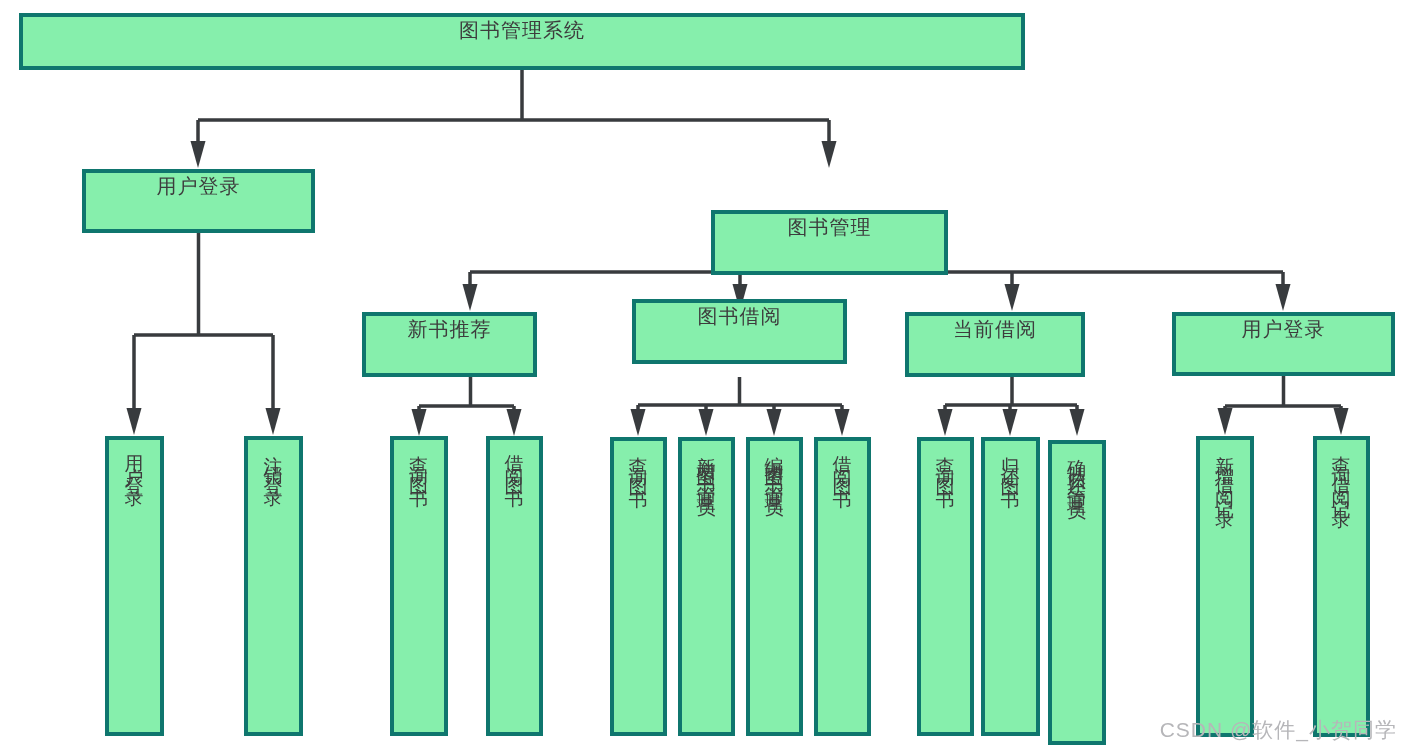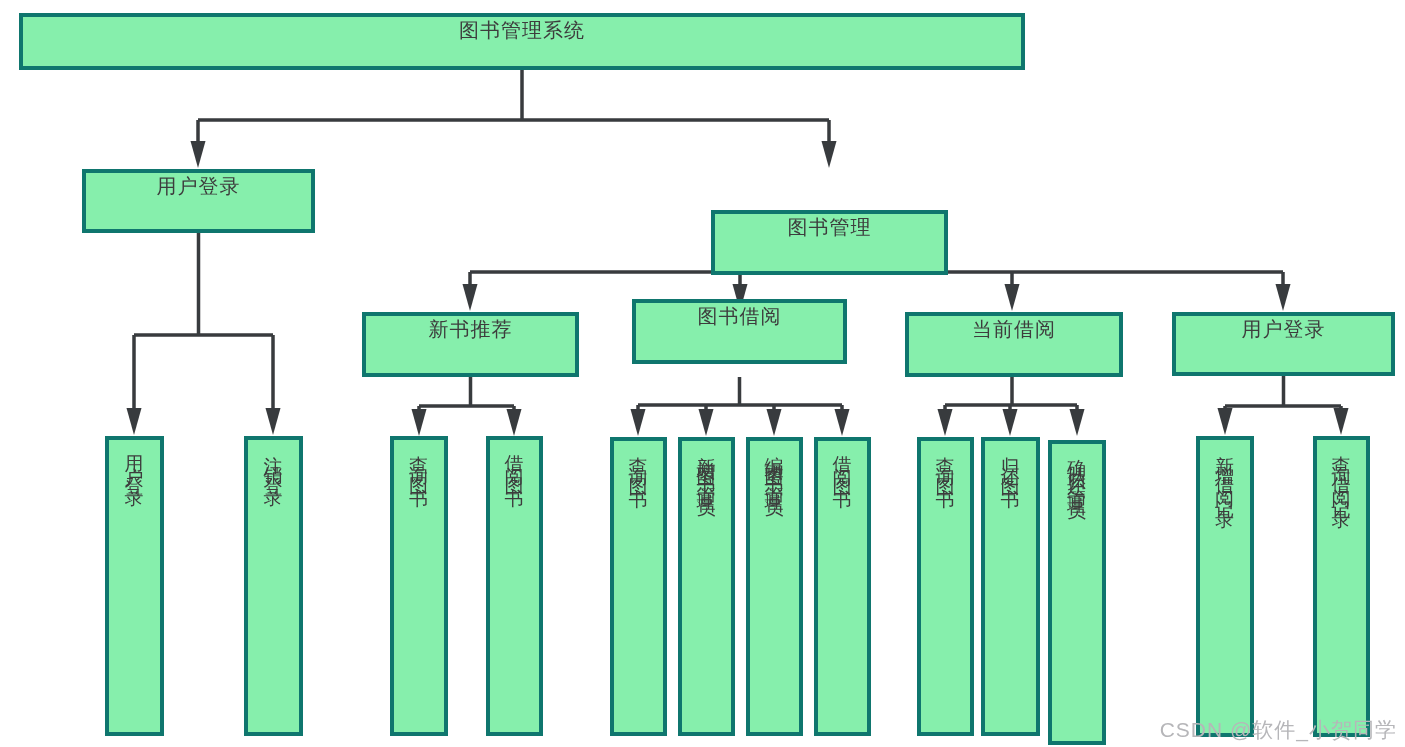--- a/index.html
+++ b/index.html
@@ -109,27 +109,27 @@
   <div id="nodes">
       <div class="node h" style="left: 19px; top: 13px; width: 1006px; height: 57px;">
         <span class="label">图书管理系统</span>
       </div>
       <div class="node h" style="left: 82px; top: 169px; width: 233px; height: 64px;">
         <span class="label">用户登录</span>
       </div>
       <div class="node h" style="left: 711px; top: 168px; width: 237px; height: 65px; margin-top: 42px;">
         <span class="label">图书管理</span>
       </div>
-      <div class="node h" style="left: 362px; top: 312px; width: 217px; height: 65px;">
+      <div class="node h" style="left: 362px; top: 312px; width: 175px; height: 65px;">
         <span class="label">新书推荐</span>
       </div>
       <div class="node h" style="left: 632px; top: 299px; width: 215px; height: 65px;">
         <span class="label">图书借阅</span>
       </div>
-      <div class="node h" style="left: 905px; top: 312px; width: 218px; height: 65px;">
+      <div class="node h" style="left: 905px; top: 312px; width: 180px; height: 65px;">
         <span class="label">当前借阅</span>
       </div>
       <div class="node h" style="left: 1172px; top: 312px; width: 223px; height: 64px;">
         <span class="label">用户登录</span>
       </div>
       <div class="node v" style="left: 105px; top: 436px; width: 59px; height: 300px;">
         <span class="label">用户登录</span>
       </div>
       <div class="node v" style="left: 244px; top: 436px; width: 59px; height: 300px;">
         <span class="label">注销登录</span>

